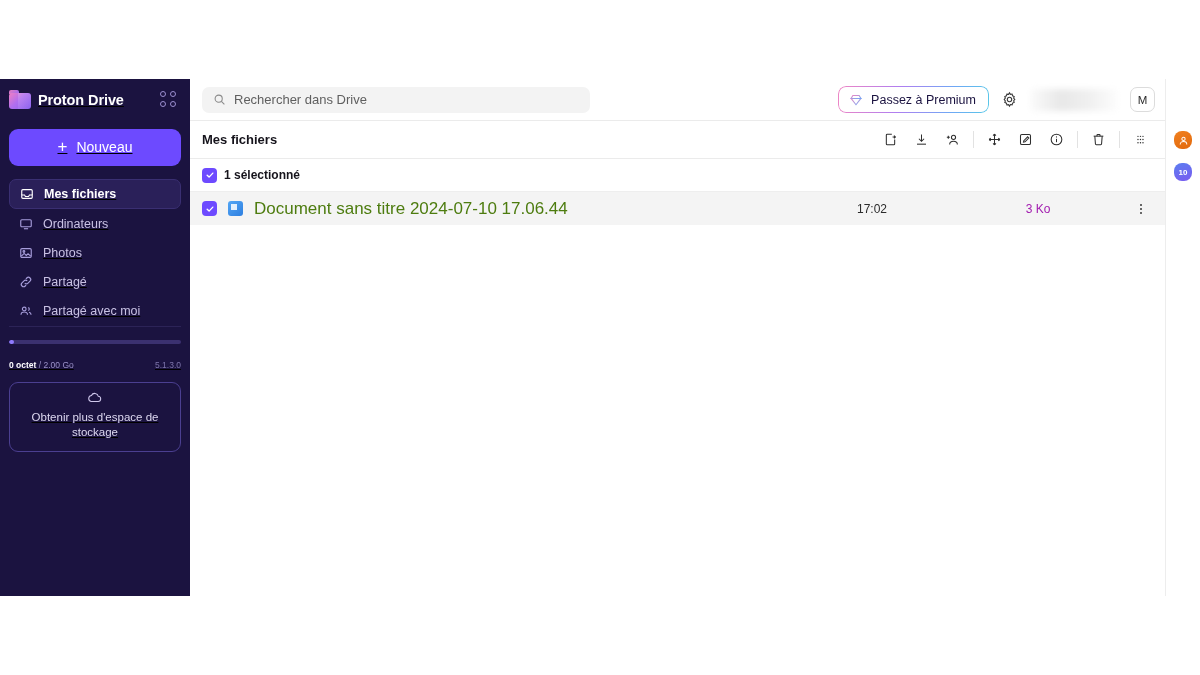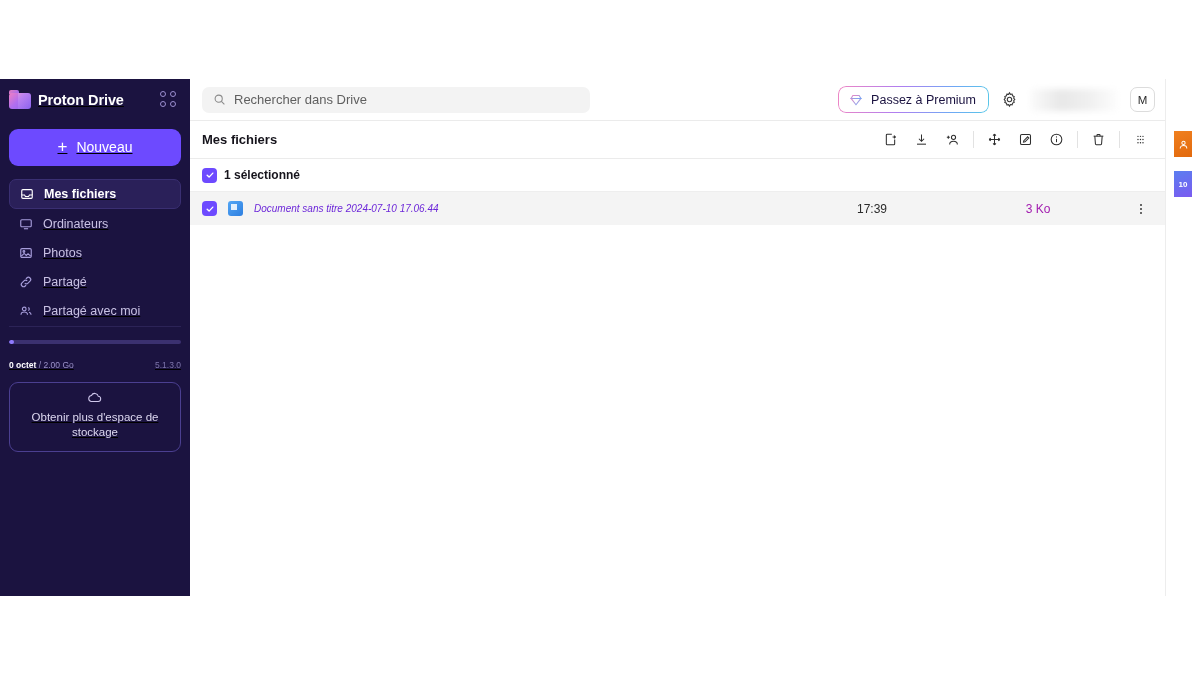--- a/index.html
+++ b/index.html
@@ -340,27 +340,26 @@
     flex: 0 0 15px;
   }
   .doc-ico::after {
     content: "";
     position: absolute;
     left: 3px; top: 3px;
     width: 6px; height: 6px;
     background: rgba(255,255,255,.85);
   }
   .fname {
-    font-size: 10px;
-    color: #6d28d9;
+    font-size: 17px;
+    color: #4d7c0f;
     white-space: nowrap;
     overflow: hidden;
     text-overflow: ellipsis;
     flex: 1;
-    font-style: italic;
   }
   .ftime {
     font-size: 12px; color: #2b2b2b;
     width: 150px; text-align: center;
     flex: 0 0 150px;
   }
   .fsize {
     font-size: 12px; color: #a21caf;
     width: 160px; text-align: center;
     flex: 0 0 160px;
@@ -382,22 +381,22 @@
     width: 35px; height: 517px;
     background: #ffffff;
     border-left: 1px solid #ededed;
     padding-top: 52px;
     display: flex;
     flex-direction: column;
     align-items: center;
     gap: 14px;
   }
   .ext {
-    width: 18px; height: 26px;
-    border-radius: 0;
+    width: 18px; height: 18px;
+    border-radius: 8px;
     display: flex; align-items: center; justify-content: center;
     cursor: pointer;
     font-size: 8px;
     color: #fff;
     font-weight: bold;
   }
   .ext-orange { background: linear-gradient(160deg,#f0801f,#e2690d); }
   .ext-blue { background: linear-gradient(160deg,#5b7ef0,#7a5bf0); }
 </style>
 </head>
@@ -640,21 +639,21 @@
 
     <div class="filelist">
       <div class="filerow">
         <div class="cbox">
           <svg width="10" height="10" viewBox="0 0 12 12" fill="none" stroke="#fff" stroke-width="1.6" stroke-linecap="round" stroke-linejoin="round">
             <path d="M2.6 6.2l2.3 2.3 4.5-4.8"></path>
           </svg>
         </div>
         <div class="doc-ico"></div>
         <div class="fname">Document sans titre 2024-07-10 17.06.44</div>
-        <div class="ftime">17:39</div>
+        <div class="ftime">17:02</div>
         <div class="fsize">3 Ko</div>
         <div class="fmore">
           <svg width="14" height="14" viewBox="0 0 16 16" fill="currentColor">
             <circle cx="8" cy="3.4" r="1.15"></circle>
               <circle cx="8" cy="8" r="1.15"></circle>
               <circle cx="8" cy="12.6" r="1.15"></circle>
           </svg>
         </div>
       </div>
     </div>

